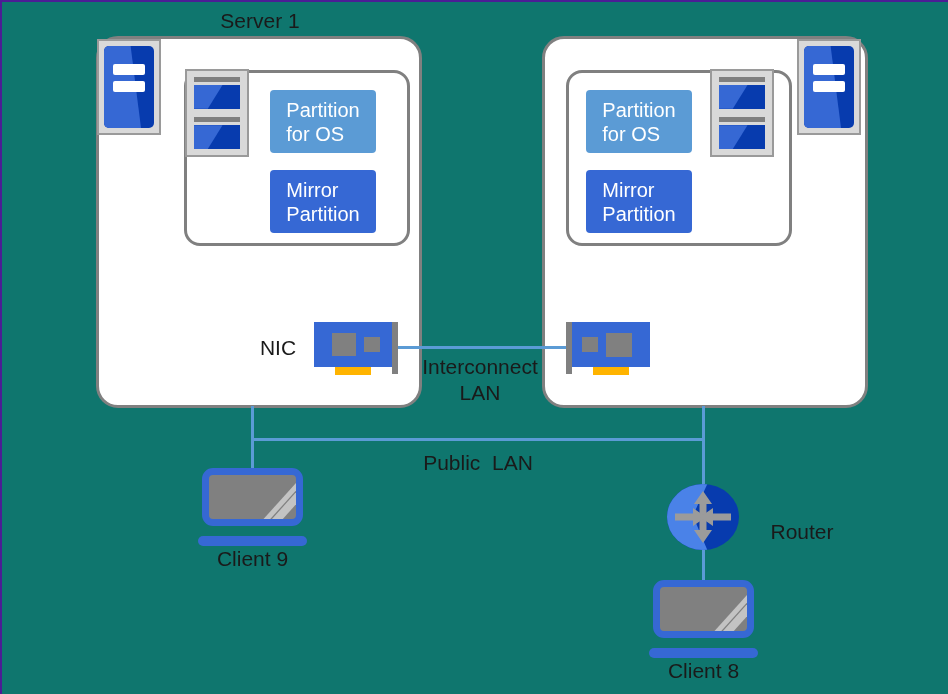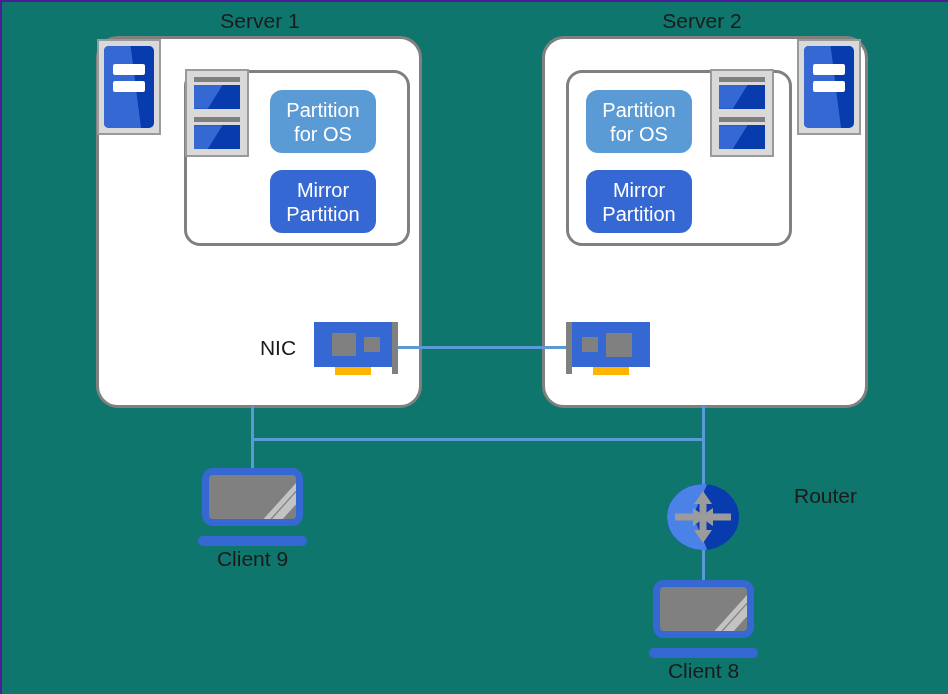--- a/index.html
+++ b/index.html
@@ -106,28 +106,28 @@
     position: absolute;
     left: 0; top: 0; bottom: 0;
     width: 100%;
     background: #3668d4;
     clip-path: polygon(0 0, 62% 0, 30% 100%, 0 100%);
   }
 
   
   .partition {
     position: absolute;
-    border-radius: 12px;
+    border-radius: 4px;
     color: #ffffff;
     font-size: 20px;
     line-height: 24px;
     display: flex;
     align-items: center;
     justify-content: center;
-    text-align: center;
+    text-align: left;
     white-space: pre;
     box-sizing: border-box;
   }
 
   
   .nic {
     position: absolute;
   }
   .nic .board {
     position: absolute;
@@ -227,21 +227,20 @@
     <div class="disk-unit">
         <div class="plate"></div>
       </div>
   </div>
 
   <div class="partition" style="left:268px; top:88px; width:106px; height:63px; background:#5b9bd5;">Partition
 for OS</div>
   <div class="partition" style="left:268px; top:168px; width:106px; height:63px; background:#3668d4;">Mirror
 Partition</div>
 
-  <div class="label" style="left:600px; top:6px; width:200px;">Server 2</div>
 
   <div class="server-box" style="left:540px; top:34px; width:326px; height:372px;"></div>
 
   <div class="inner-box" style="left:564px; top:68px; width:226px; height:176px;"></div>
 
   <div class="server-icon" style="left:795px; top:37px; width:64px; height:96px;">
     <div class="body">
       <div class="bar b1"></div>
       <div class="bar b2"></div>
     </div>
@@ -273,33 +272,36 @@
   <div class="label" style="left:248px; top:333px; width:56px;">NIC</div>
 
   <div class="nic" style="left:564px; top:320px; width:90px; height:60px;">
     <div class="bracket" style="left:0; top:0; width:6px; height:52px;"></div>
     <div class="board" style="left:6px; top:0; width:78px; height:45px;"></div>
     <div class="chip" style="left:16px; top:15px; width:16px; height:15px;"></div>
     <div class="chip" style="left:40px; top:11px; width:26px; height:24px;"></div>
     <div class="tab" style="left:27px; top:45px; width:36px; height:8px;"></div>
   </div>
 
+  <div class="label" style="left:400px; top:352px; width:156px;"><span>Interconnect
+LAN</span></div>
 
   <div class="line-v" style="left:249px; top:404px; width:3px; height:34px;"></div>
 
   <div class="line-v" style="left:700px; top:404px; width:3px; height:34px;"></div>
 
   <div class="line-h" style="left:249px; top:436px; width:454px;"></div>
 
   <div class="line-v" style="left:249px; top:436px; width:3px; height:34px;"></div>
 
   <div class="line-v" style="left:700px; top:436px; width:3px; height:46px;"></div>
 
   <div class="line-v" style="left:700px; top:546px; width:3px; height:34px;"></div>
 
+  <div class="label" style="left:396px; top:448px; width:160px;">Public  LAN</div>
 
   <div class="laptop" style="left:200px; top:466px; width:101px; height:78px;">
     <div class="frame">
       <div class="glare" style="right:2px; bottom:-14px; width:8px; height:56px;"></div>
       <div class="glare" style="right:14px; bottom:-14px; width:5px; height:56px;"></div>
     </div>
     <div class="base"></div>
   </div>
   <div class="label" style="left:200px; top:544px; width:101px;">Client 9</div>
 
@@ -311,21 +313,21 @@
         <path d="M36 7 L45 20 L39.5 20 L39.5 33 L32.5 33 L32.5 20 L27 20 Z"></path>
 
         <path d="M36 59 L27 46 L32.5 46 L32.5 33 L39.5 33 L39.5 46 L45 46 Z"></path>
 
         <path d="M8 33 L8 29.5 L26 29.5 L26 24 L39 33 L26 42 L26 36.5 L8 36.5 Z"></path>
 
         <path d="M64 33 L64 29.5 L46 29.5 L46 24 L33 33 L46 42 L46 36.5 L64 36.5 Z"></path>
       </g>
     </svg>
   </div>
-  <div class="label" style="left:745px; top:481px; width:110px; text-align:right;">Router</div>
+  <div class="label" style="left:745px; top:517px; width:110px; text-align:center;">Router</div>
 
   <div class="laptop" style="left:651px; top:578px; width:101px; height:78px;">
     <div class="frame">
       <div class="glare" style="right:2px; bottom:-14px; width:8px; height:56px;"></div>
       <div class="glare" style="right:14px; bottom:-14px; width:5px; height:56px;"></div>
     </div>
     <div class="base"></div>
   </div>
   <div class="label" style="left:651px; top:656px; width:101px;">Client 8</div>
 

